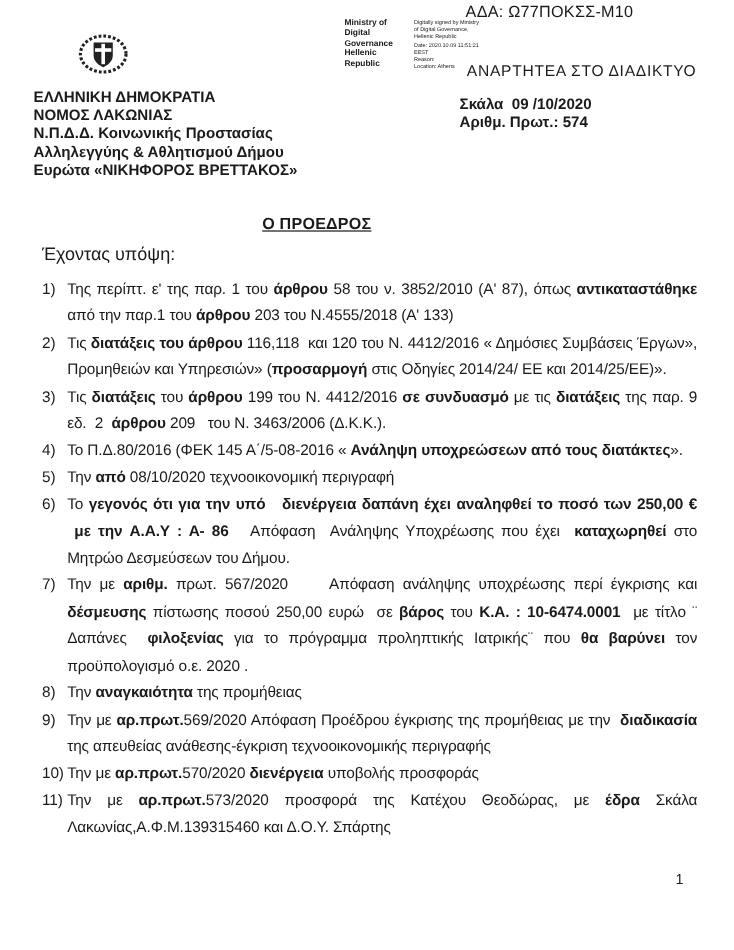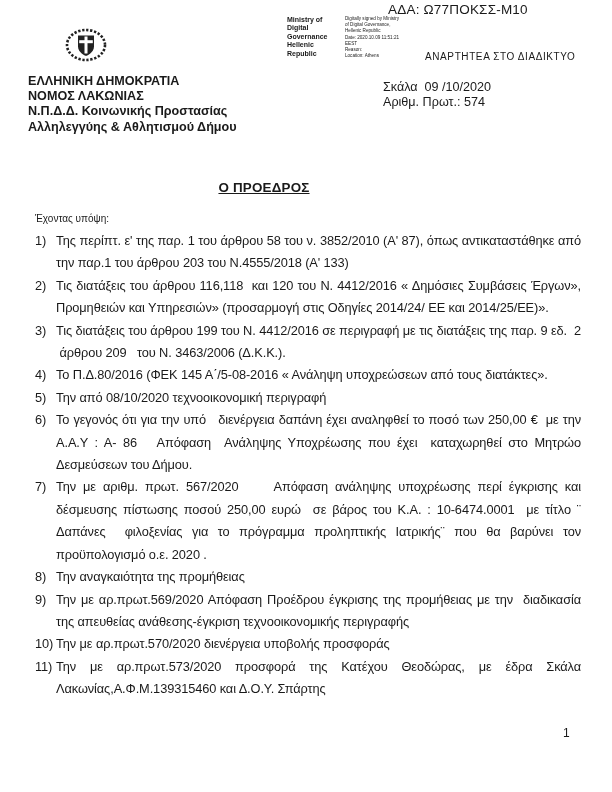--- a/index.html
+++ b/index.html
@@ -5,35 +5,35 @@
   html,body{margin:0;padding:0;background:#fff;}
   .page{
     position:relative;width:612px;height:792px;background:#ffffff;
     font-family:"Liberation Sans",sans-serif;color:#1a1a1a;overflow:hidden;
   }
   
   .ada-line{position:absolute;left:388px;top:2px;font-size:13.5px;letter-spacing:.2px;text-align:center;}
   .stamp{position:absolute;left:287px;top:16px;display:flex;align-items:flex-start;}
   .stamp-org{font-size:7px;font-weight:bold;line-height:8.4px;width:54px;}
   .stamp-sig{font-size:4.6px;line-height:6.2px;margin-left:4px;width:60px;color:#222;}
-  .anartitea{position:absolute;left:389px;top:51px;font-size:10px;letter-spacing:.6px;margin-left:36px;}
+  .anartitea{position:absolute;left:389px;top:51px;font-size:13px;letter-spacing:.6px;}
   .emblem{position:absolute;left:62px;top:27px;}
   
   .letterhead{position:absolute;left:28px;top:74px;font-size:12.6px;font-weight:bold;line-height:15.2px;}
-  .meta{position:absolute;left:383px;top:80px;font-size:12.6px;font-weight:normal;line-height:15.2px;}
+  .meta{position:absolute;left:383px;top:80px;font-size:12.6px;font-weight:bold;line-height:15.2px;}
   
   .title-row{position:absolute;left:0;top:178px;width:528px;text-align:center;}
   .title-row span{font-weight:bold;font-size:13.4px;text-decoration:underline;letter-spacing:.2px;}
-  .intro{position:absolute;left:35px;top:213px;font-size:10px;}
+  .intro{position:absolute;left:35px;top:204px;font-size:15px;}
   
   .items{position:absolute;left:35px;top:230px;width:546px;font-size:12.8px;line-height:22.4px;letter-spacing:-0.1px;}
   .item{display:flex;}
   .item .num{flex:0 0 21px;}
   .item .body{flex:1;text-align:justify;}
-  .b{font-weight:normal;margin-top:18px;}
+  .b{font-weight:bold;margin-top:18px;}
   .page-num{position:absolute;left:563px;top:726px;font-size:12px;}
 </style>
 </head>
 <body>
 
 <div class="page">
 
   <div class="ada-line">ΑΔΑ: Ω77ΠΟΚΣΣ-Μ10</div>
 
   <div class="stamp">
@@ -62,20 +62,21 @@
       <rect x="22.5" y="9.5" width="3" height="17" fill="#fff"></rect>
       <rect x="17.2" y="13.2" width="13.6" height="3" fill="#fff"></rect>
     </svg>
   </div>
 
   <div class="letterhead">
       <div>ΕΛΛΗΝΙΚΗ ΔΗΜΟΚΡΑΤΙΑ</div>
       <div>ΝΟΜΟΣ ΛΑΚΩΝΙΑΣ</div>
       <div>Ν.Π.Δ.Δ. Κοινωνικής Προστασίας</div>
       <div>Αλληλεγγύης &amp; Αθλητισμού Δήμου</div>
+      <div>Ευρώτα «ΝΙΚΗΦΟΡΟΣ ΒΡΕΤΤΑΚΟΣ»</div>
     </div>
 
   <div class="meta">
     <div>Σκάλα &nbsp;09 /10/2020</div>
     <div>Αριθμ. Πρωτ.: 574</div>
   </div>
 
   <div class="title-row">
     <span>Ο ΠΡΟΕΔΡΟΣ</span>
   </div>
@@ -86,21 +87,21 @@
       <div class="item">
         <span class="num">1)</span>
         <div class="body"><span>Της περίπτ. ε' της παρ. 1 του </span><span class="b">άρθρου</span><span> 58 του ν. 3852/2010 (Α' 87), όπως </span><span class="b">αντικαταστάθηκε</span><span> από την παρ.1 του </span><span class="b">άρθρου</span><span> 203 του Ν.4555/2018 (Α' 133)</span></div>
       </div>
       <div class="item">
         <span class="num">2)</span>
         <div class="body"><span>Τις </span><span class="b">διατάξεις του άρθρου</span><span> 116,118 &nbsp;και 120 του Ν. 4412/2016 « Δημόσιες Συμβάσεις Έργων», Προμηθειών και Υπηρεσιών» (</span><span class="b">προσαρμογή</span><span> στις Οδηγίες 2014/24/ ΕΕ και 2014/25/ΕΕ)».</span></div>
       </div>
       <div class="item">
         <span class="num">3)</span>
-        <div class="body"><span>Τις </span><span class="b">διατάξεις</span><span> του </span><span class="b">άρθρου</span><span> 199 του Ν. 4412/2016 </span><span class="b">σε περιγραφή</span><span> με τις </span><span class="b">διατάξεις</span><span> της παρ. 9 εδ. &nbsp;2 &nbsp;</span><span class="b">άρθρου</span><span> 209 &nbsp;&nbsp;του Ν. 3463/2006 (Δ.Κ.Κ.).</span></div>
+        <div class="body"><span>Τις </span><span class="b">διατάξεις</span><span> του </span><span class="b">άρθρου</span><span> 199 του Ν. 4412/2016 </span><span class="b">σε συνδυασμό</span><span> με τις </span><span class="b">διατάξεις</span><span> της παρ. 9 εδ. &nbsp;2 &nbsp;</span><span class="b">άρθρου</span><span> 209 &nbsp;&nbsp;του Ν. 3463/2006 (Δ.Κ.Κ.).</span></div>
       </div>
       <div class="item">
         <span class="num">4)</span>
         <div class="body"><span>Το Π.Δ.80/2016 (ΦΕΚ 145 Α΄/5-08-2016 « </span><span class="b">Ανάληψη υποχρεώσεων από τους διατάκτες</span><span>».</span></div>
       </div>
       <div class="item">
         <span class="num">5)</span>
         <div class="body"><span>Την </span><span class="b">από</span><span> 08/10/2020 τεχνοοικονομική περιγραφή</span></div>
       </div>
       <div class="item">

